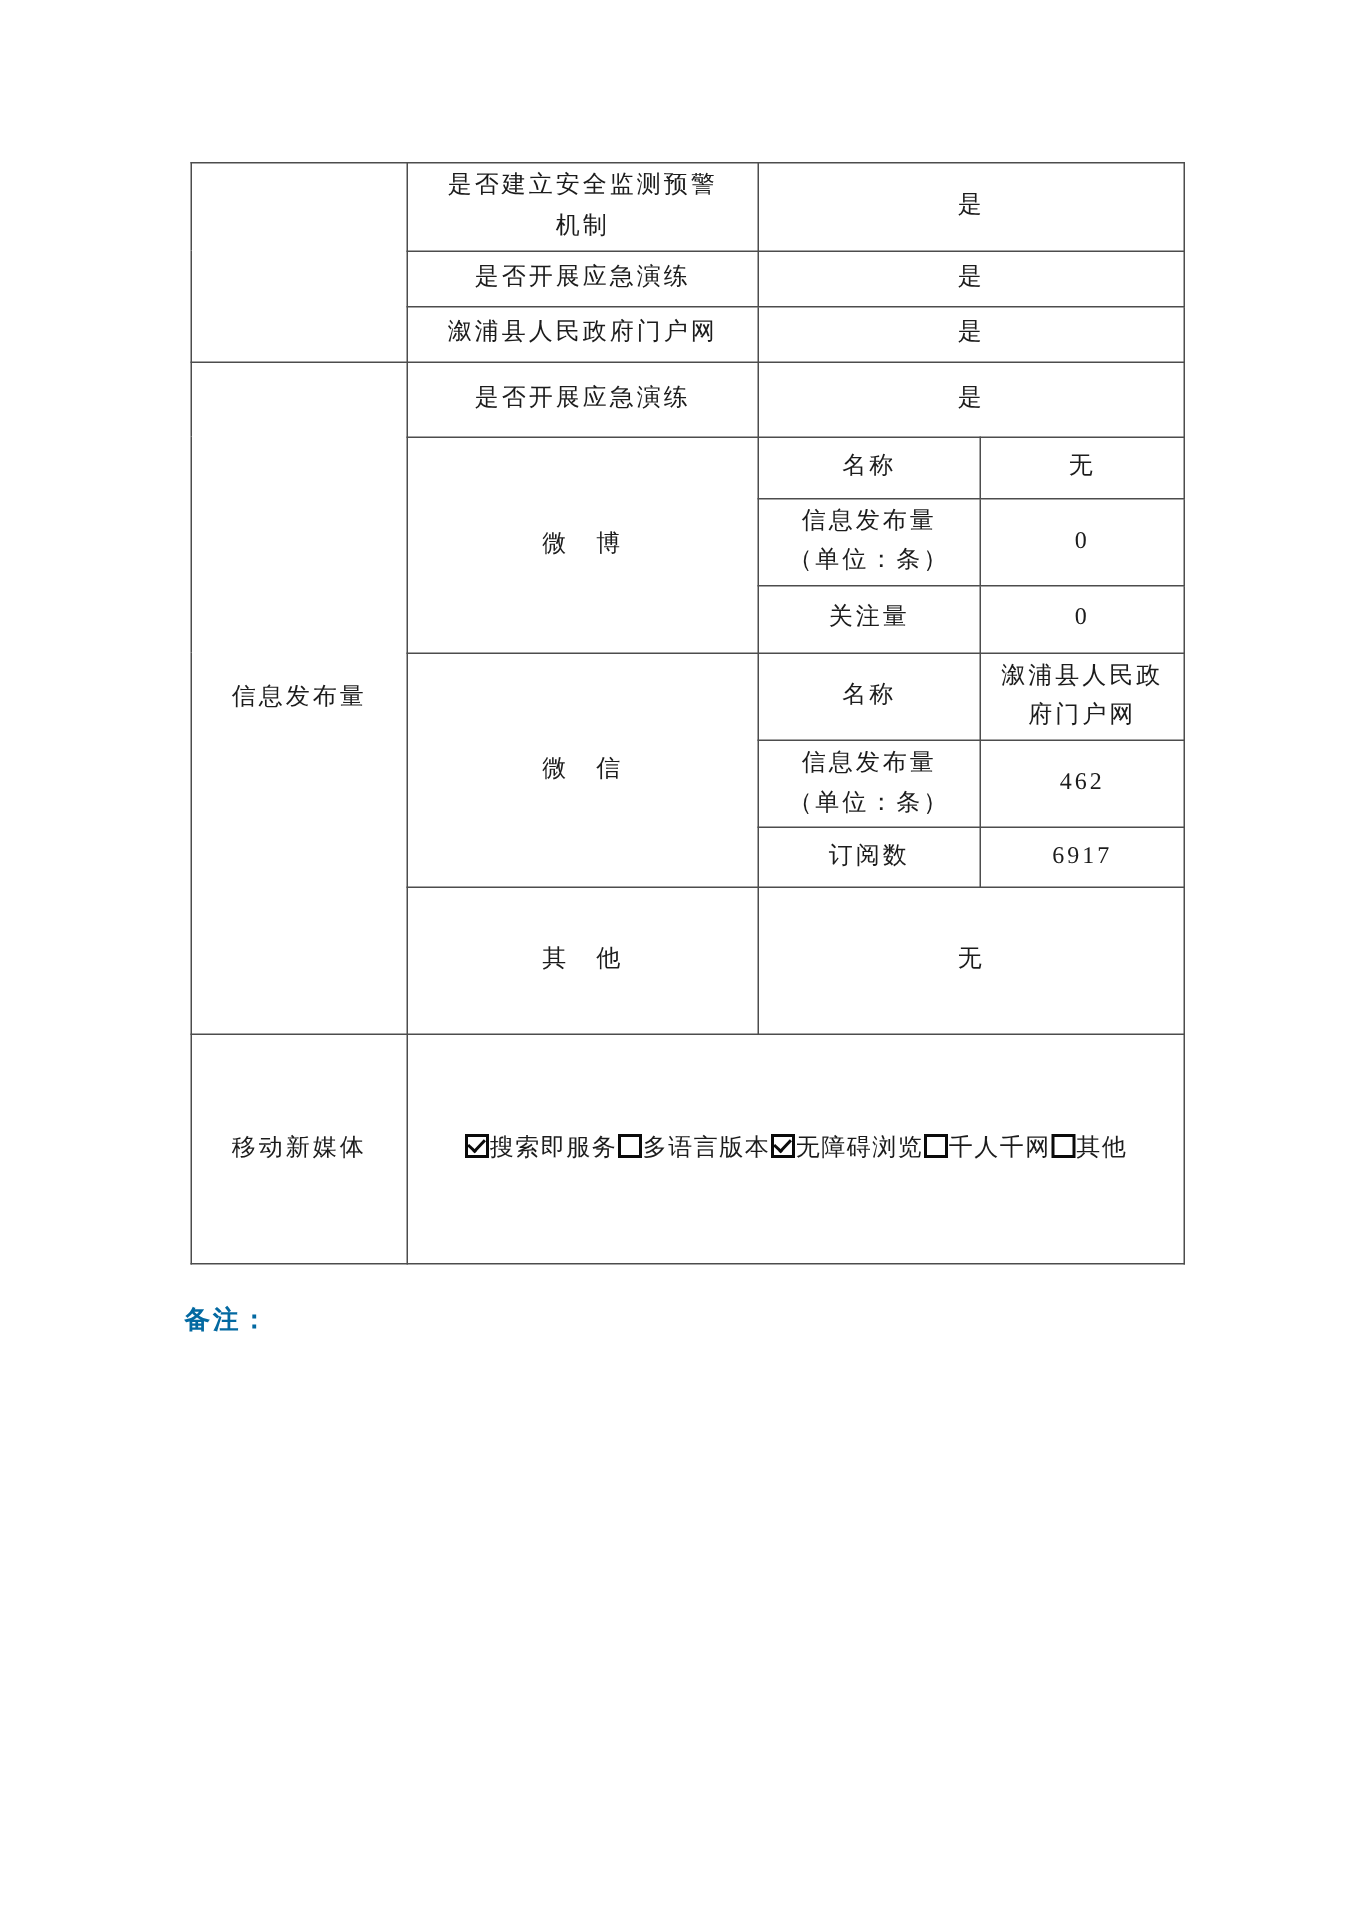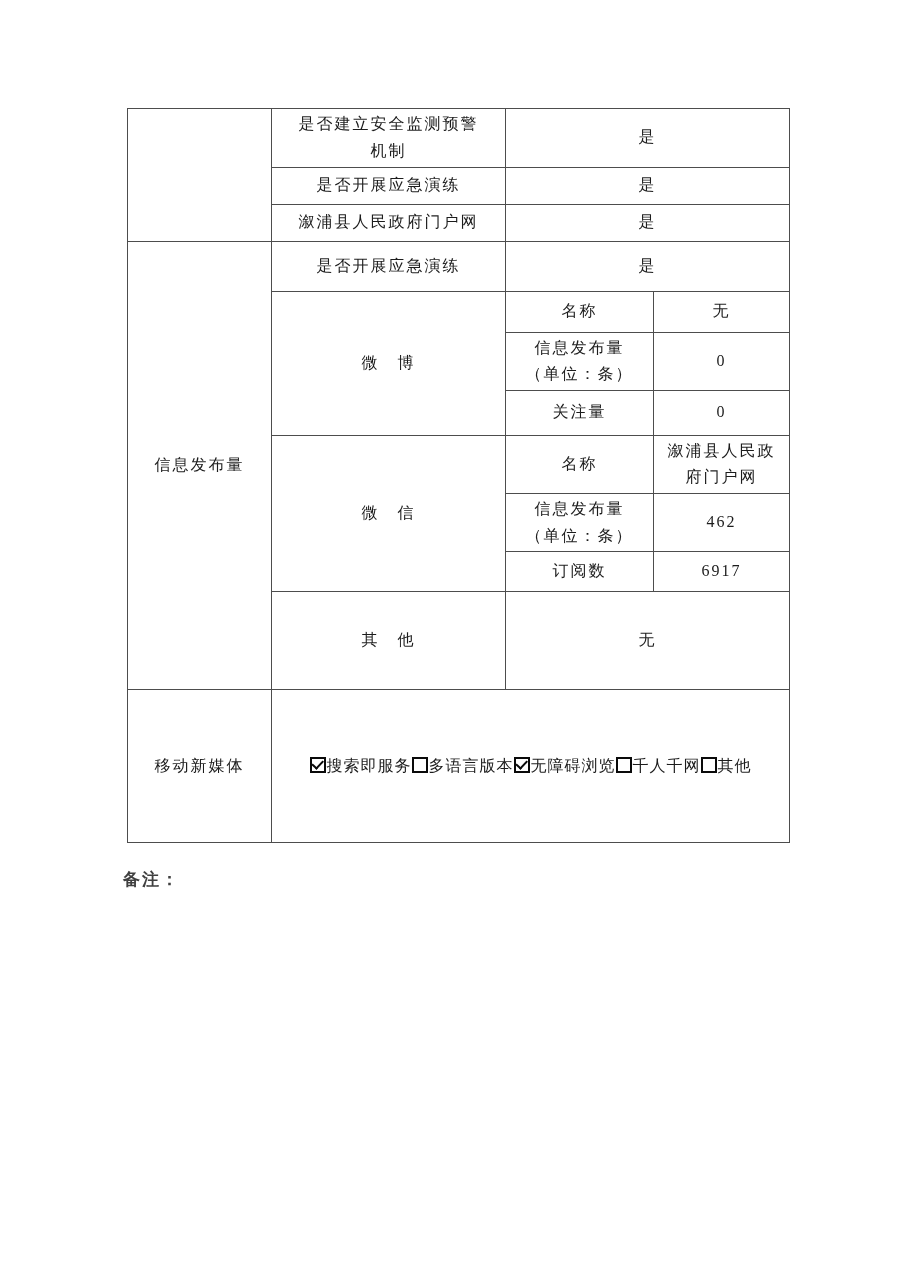--- a/index.html
+++ b/index.html
@@ -64,21 +64,21 @@
     border-bottom: 2.6px solid #0a0a0a;
     transform: rotate(-47deg);
   }
   .remark {
     position: absolute;
     left: 123px;
     top: 868px;
     font-size: 17px;
     font-weight: bold;
     letter-spacing: 2px;
-    color: #404040;
+    color: #0369a1;
   }
   .page-number {
     position: absolute;
     left: 0;
     top: 1172px;
     width: 100%;
     text-align: center;
     font-size: 17px;
     color: #1c1c1c;
   }

